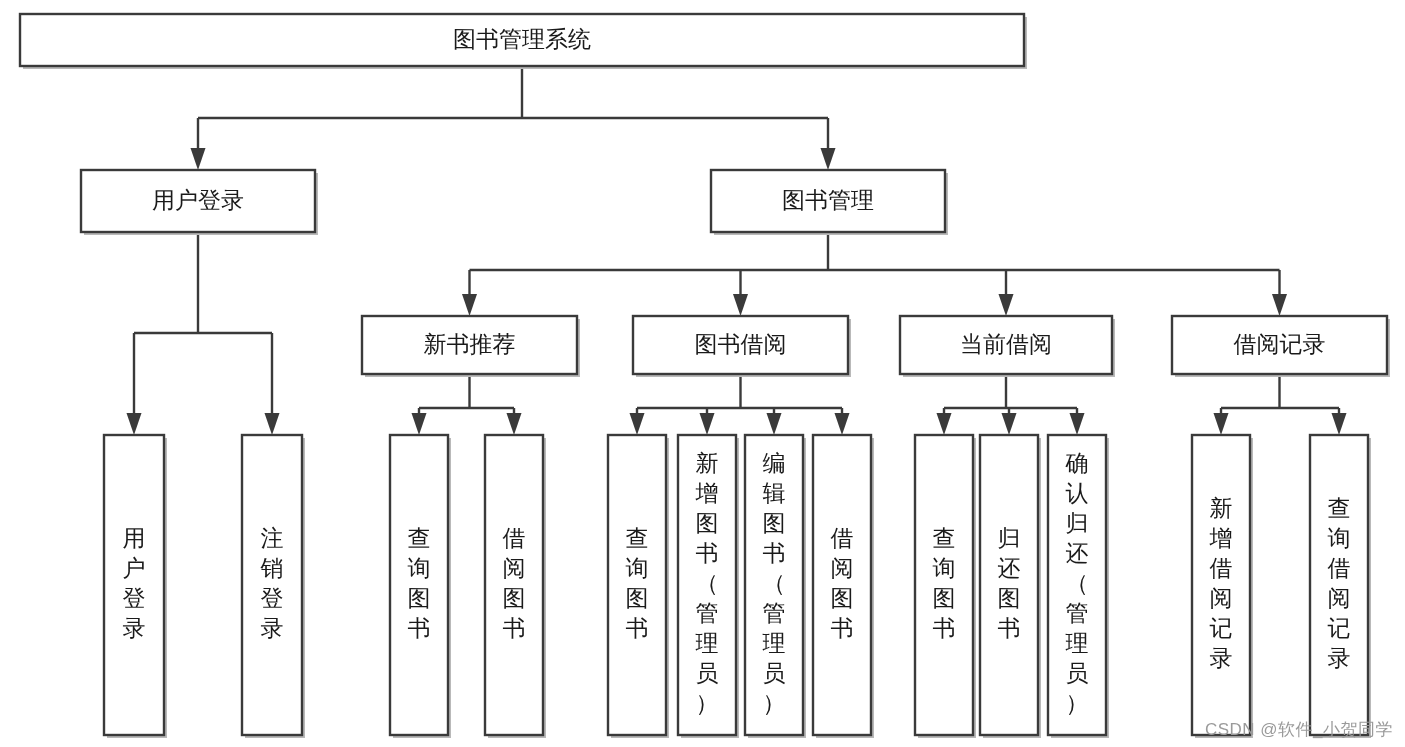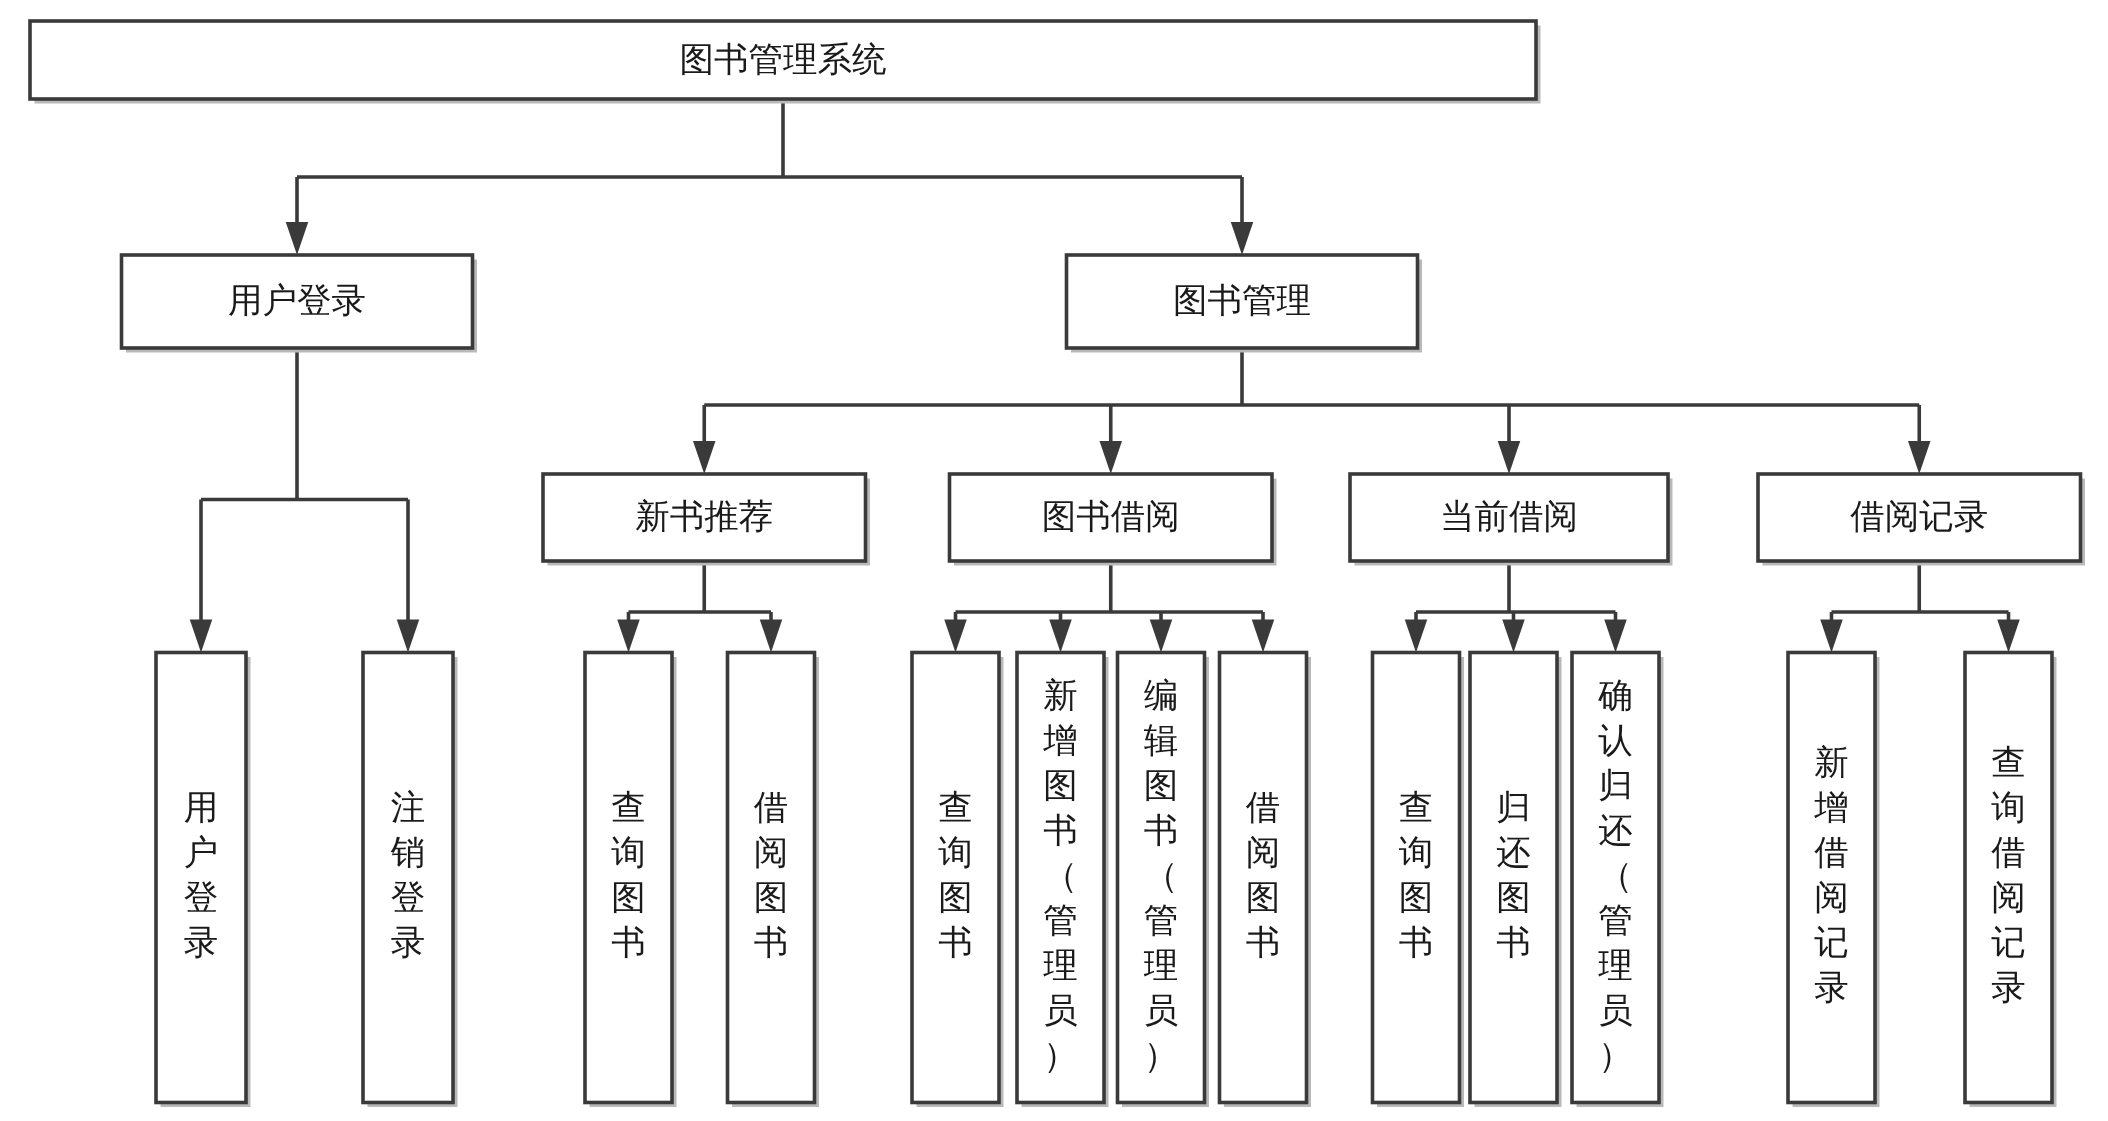--- a/index.html
+++ b/index.html
@@ -241,13 +241,14 @@
           <rect x="1192" y="435" width="58" height="300" class="node-box"></rect>
           <text x="1221" y="0" class="node-label-v"><tspan x="1221" y="516">新</tspan><tspan x="1221" y="546">增</tspan><tspan x="1221" y="576">借</tspan><tspan x="1221" y="606">阅</tspan><tspan x="1221" y="636">记</tspan><tspan x="1221" y="666">录</tspan></text>
         </g>
         <g>
           <rect x="1313" y="438" width="58" height="300" class="node-box-shadow"></rect>
           <rect x="1310" y="435" width="58" height="300" class="node-box"></rect>
           <text x="1339" y="0" class="node-label-v"><tspan x="1339" y="516">查</tspan><tspan x="1339" y="546">询</tspan><tspan x="1339" y="576">借</tspan><tspan x="1339" y="606">阅</tspan><tspan x="1339" y="636">记</tspan><tspan x="1339" y="666">录</tspan></text>
         </g>
       </g>
   </svg>
+  <div class="watermark">CSDN @软件_小贺同学</div>
 </div>
 
 </body></html>

